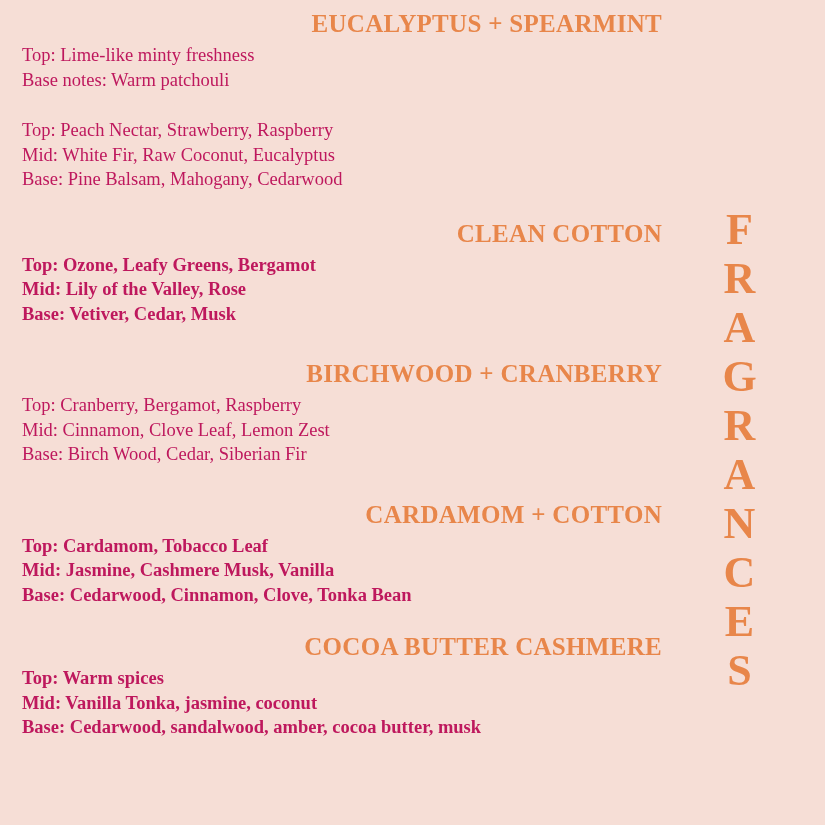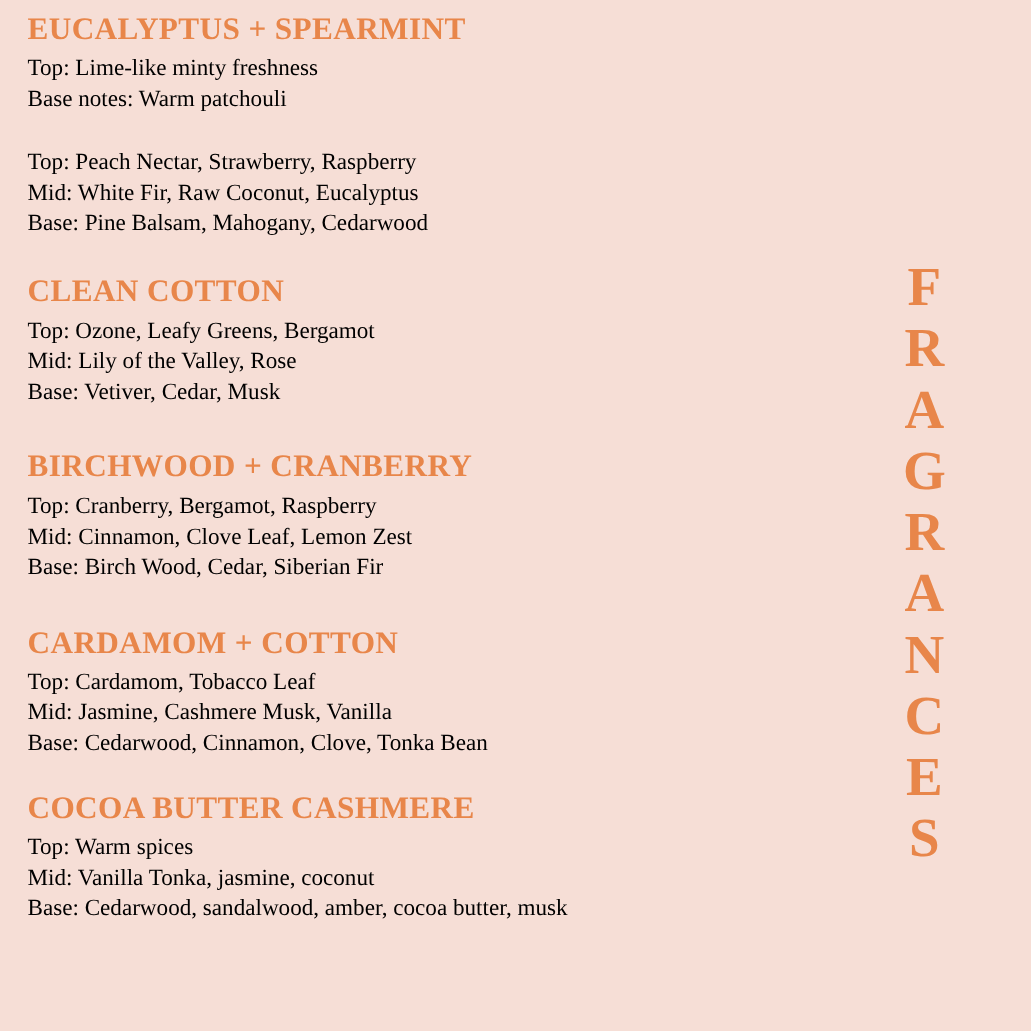--- a/index.html
+++ b/index.html
@@ -47,31 +47,32 @@
   }
   .entry-title {
     color: #e8864a;
     font-family: "Liberation Serif", serif;
     font-weight: bold;
     font-size: 25px;
     line-height: 31px;
     letter-spacing: 0.3px;
     margin: 0 0 4px 0;
     white-space: nowrap;
+    text-align: right;
   }
   .entry-note {
-    color: #000000;
+    color: #be185d;
     font-family: "Liberation Serif", serif;
     font-size: 18.5px;
     line-height: 24.5px;
     margin: 0;
     white-space: nowrap;
   }
   .entry.bold .entry-note {
-    font-weight: normal;
+    font-weight: bold;
   }
   
   .entry.e0 { margin-bottom: 26px; }
   .entry.e1 { margin-bottom: 26px; }
   .entry.e2 { margin-bottom: 32px; }
   .entry.e3 { margin-bottom: 32px; }
   .entry.e4 { margin-bottom: 24px; }
   .entry.e5 { margin-bottom: 0; }
 </style>
 </head>

